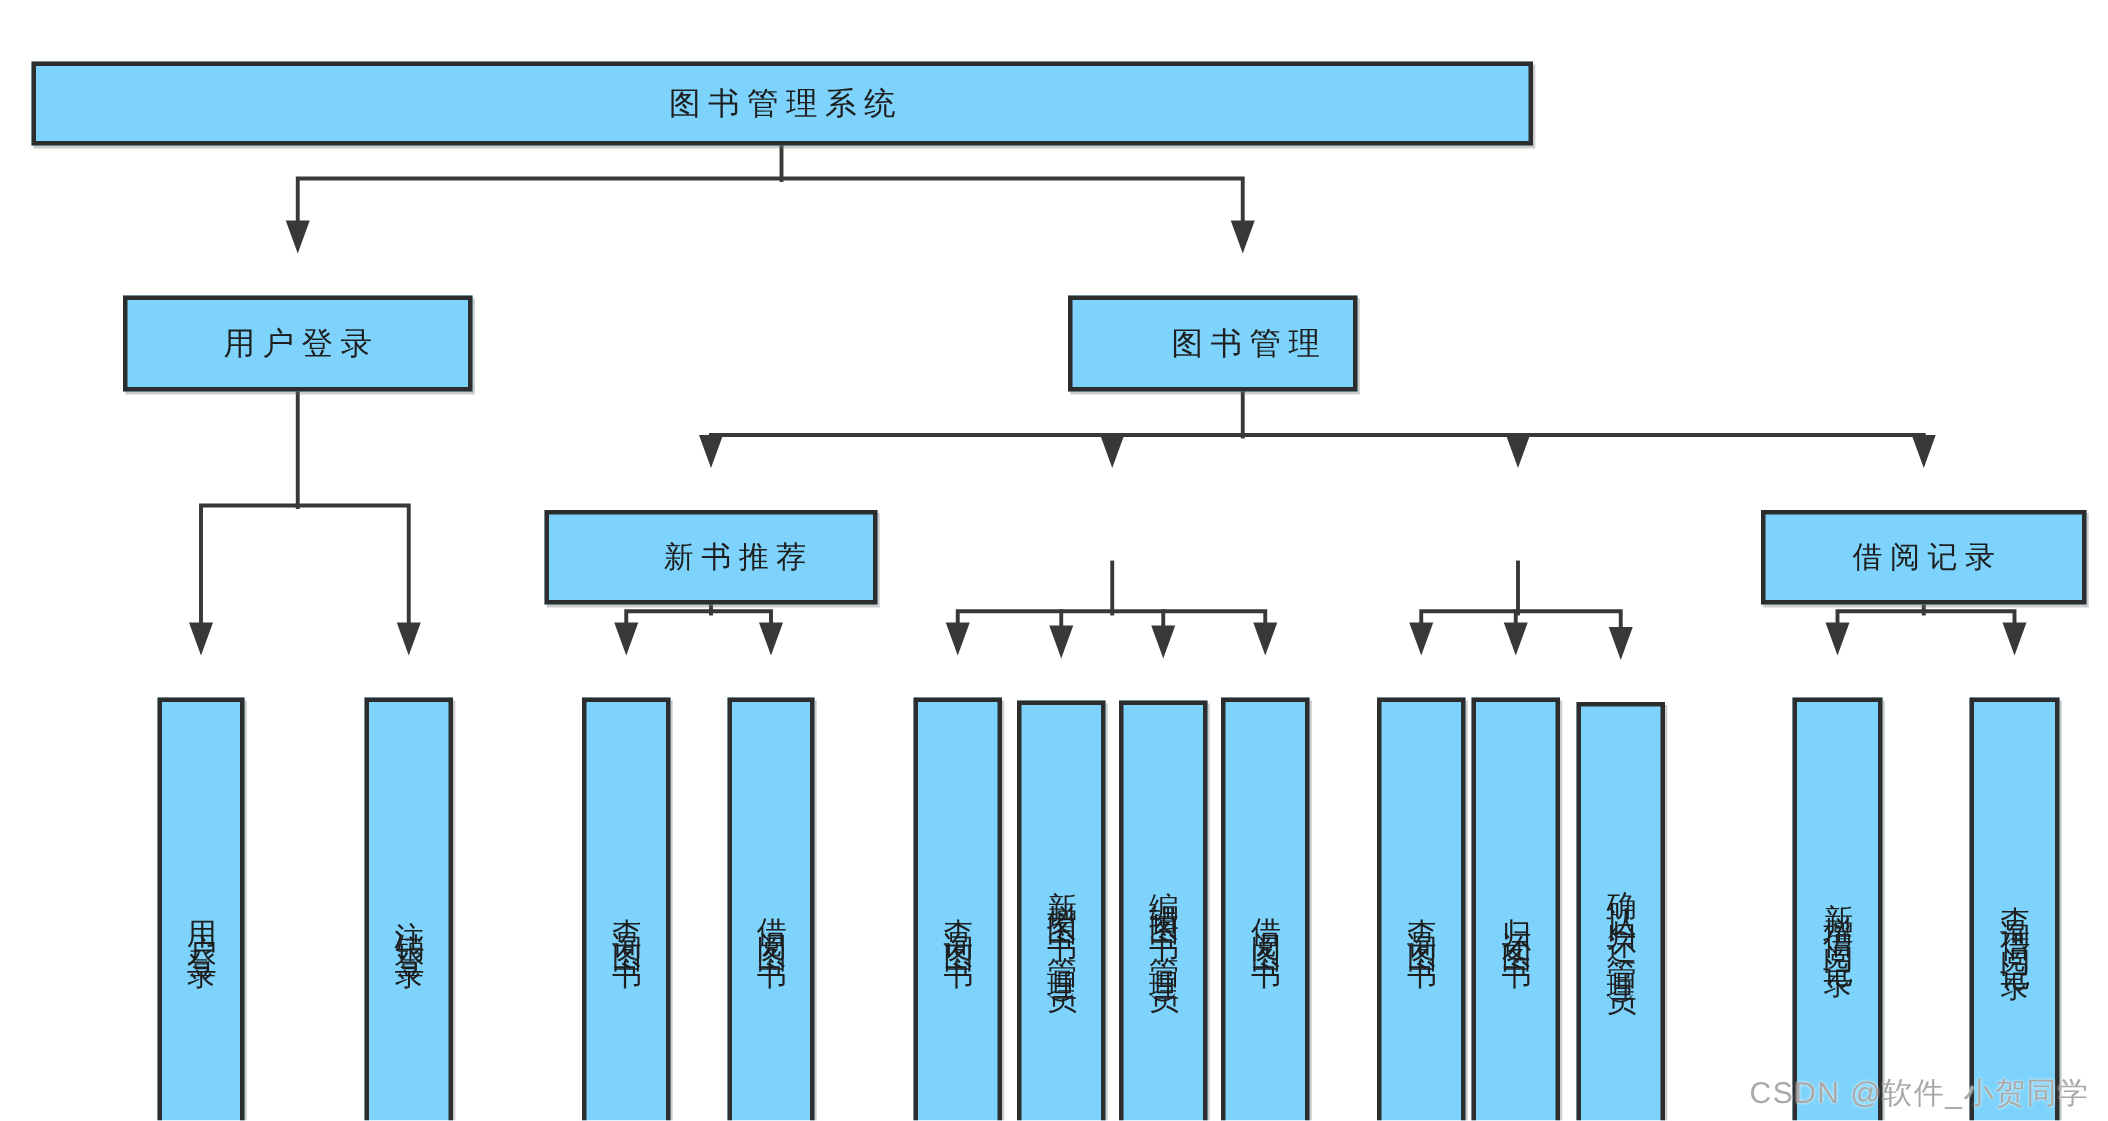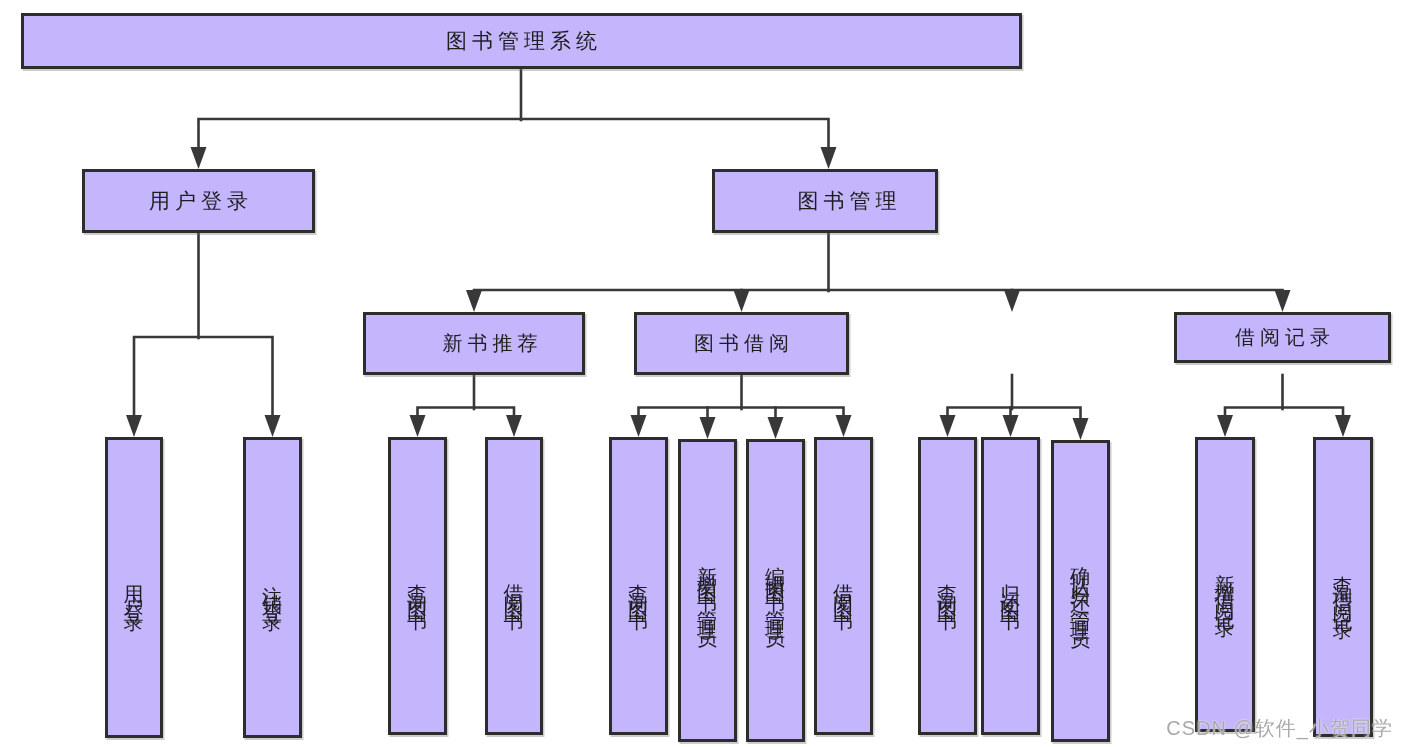--- a/index.html
+++ b/index.html
@@ -16,26 +16,27 @@
     position:relative;
     width:1405px;height:747px;
     background:var(--background);
     overflow:hidden;
   }
   svg.wires{position:absolute;left:0;top:0;z-index:0;}
   svg.wires .ln{fill:none;stroke:var(--line);stroke-width:2.6;stroke-linecap:square;stroke-linejoin:miter;}
   svg.wires .ar{fill:var(--line);stroke:none;}
   .hbox,.vbox{
     position:absolute;
-    background:#c4b5fd;
+    background:#7dd3fc;
     border:3px solid var(--border);
     box-shadow:1.5px 2px 0 rgba(110,110,110,.35);
     display:flex;align-items:center;justify-content:center;
     z-index:1;
     color:var(--text);
+    margin-top:28px;
   }
   .hbox{font-size:21px;letter-spacing:5px;text-indent:5px;white-space:nowrap;}
   .hbox.lvl3{font-size:20px;}
   .vbox{
     writing-mode:vertical-rl;
     font-size:20px;
     letter-spacing:9px;
     line-height:1;
   }
   .watermark{
@@ -98,25 +99,24 @@
 
     <line class="ln" x1="1282.5" y1="375" x2="1282.5" y2="409"></line>
     <polyline class="ln" points="1225,420 1225,407.5 1343,407.5 1343,420"></polyline>
     <polygon class="ar" points="1217,415 1233,415 1225,437"></polygon>
     <polygon class="ar" points="1335,415 1351,415 1343,437"></polygon>
   </svg>
 
   <div class="hbox" style="left:21px;top:13px;width:1001px;height:56px;">图书管理系统</div>
 
   <div class="hbox" style="left:82px;top:169px;width:233px;height:64px;">用户登录</div>
-  <div class="hbox" style="left:712px;top:169px;width:226px;height:64px;padding-left:44px;">图书管理</div>
+  <div class="hbox" style="left:712px;top:169px;width:193px;height:64px;padding-left:44px;">图书管理</div>
 
   <div class="hbox lvl3" style="left:363px;top:312px;width:222px;height:63px;padding-left:32px;">新书推荐</div>
-  <div class="hbox lvl3" style="left:634px;top:312px;width:215px;height:63px;">图书借阅</div>
-  <div class="hbox lvl3" style="left:1174px;top:312px;width:217px;height:51px;">借阅记录</div>
+  <div class="hbox lvl3" style="left:1174px;top:312px;width:217px;height:63px;">借阅记录</div>
 
   <div class="vbox" style="left:105px;top:437px;width:58px;height:301px;">用户登录</div>
   <div class="vbox" style="left:243px;top:437px;width:59px;height:301px;">注销登录</div>
 
   <div class="vbox" style="left:388px;top:437px;width:59px;height:298px;">查询图书</div>
   <div class="vbox" style="left:485px;top:437px;width:58px;height:298px;">借阅图书</div>
 
   <div class="vbox" style="left:609px;top:437px;width:59px;height:298px;">查询图书</div>
   <div class="vbox" style="left:678px;top:439px;width:59px;height:303px;">新增图书（管理员）</div>
   <div class="vbox" style="left:746px;top:439px;width:59px;height:303px;">编辑图书（管理员）</div>

